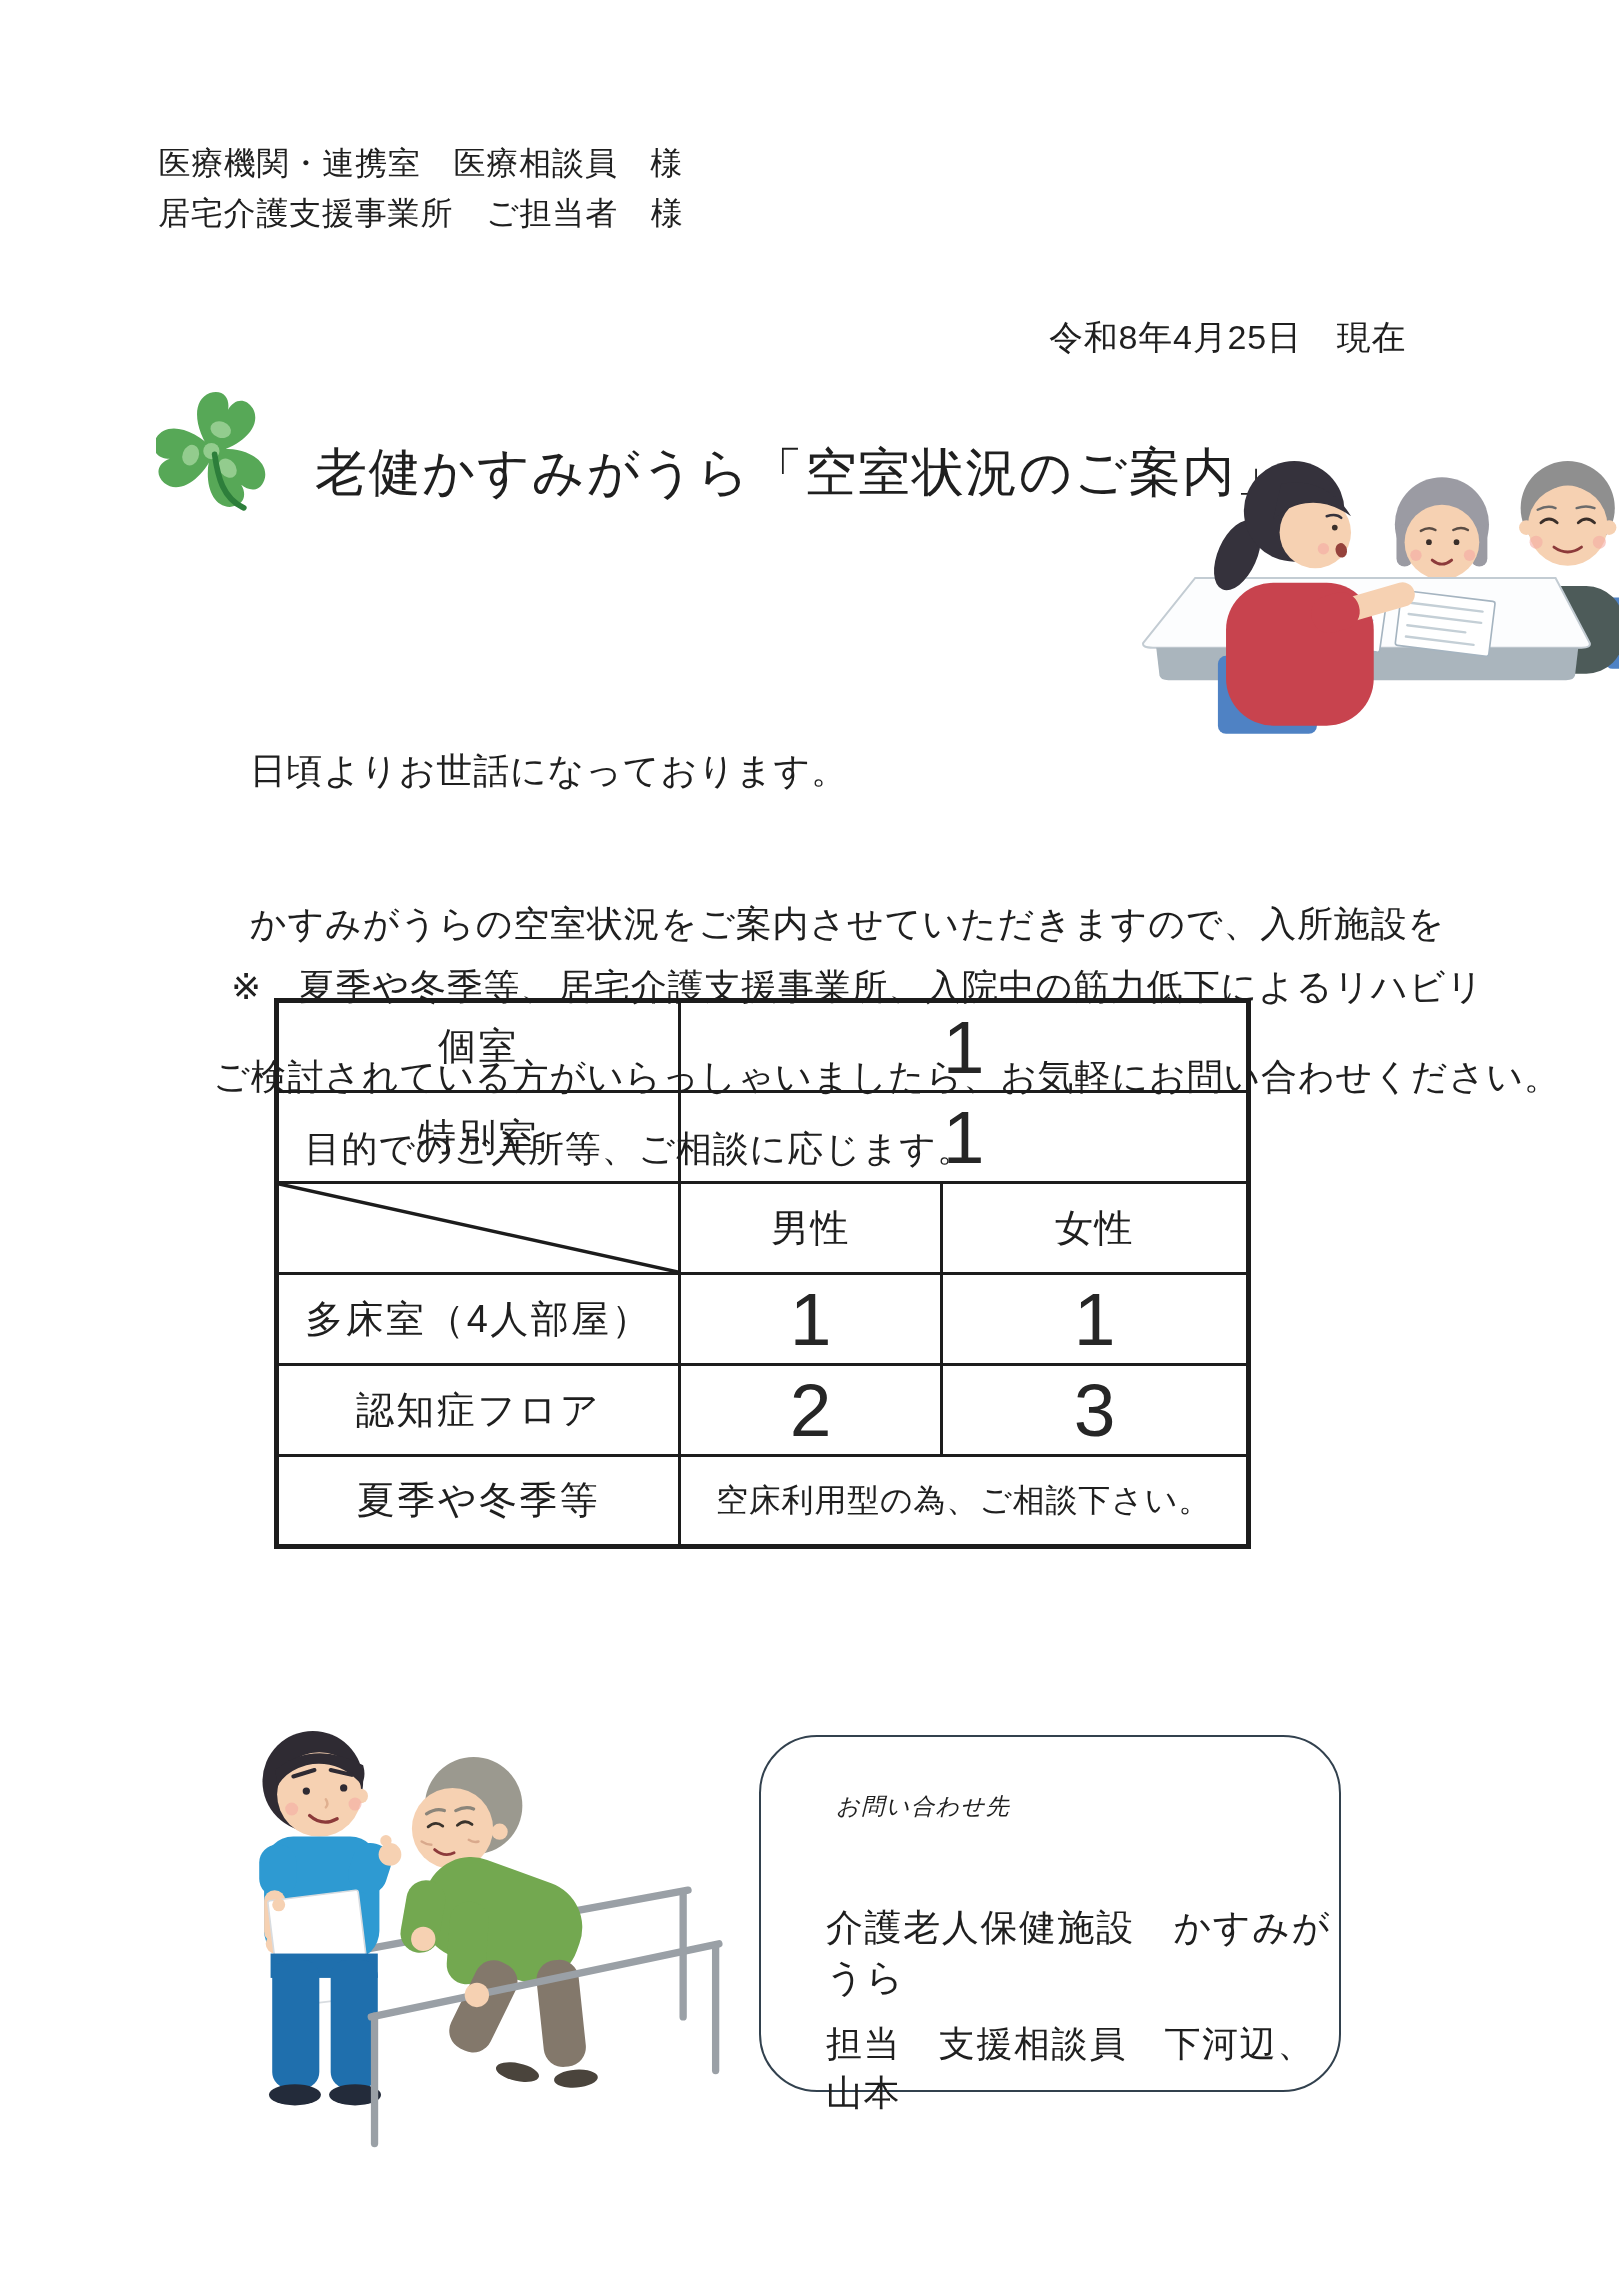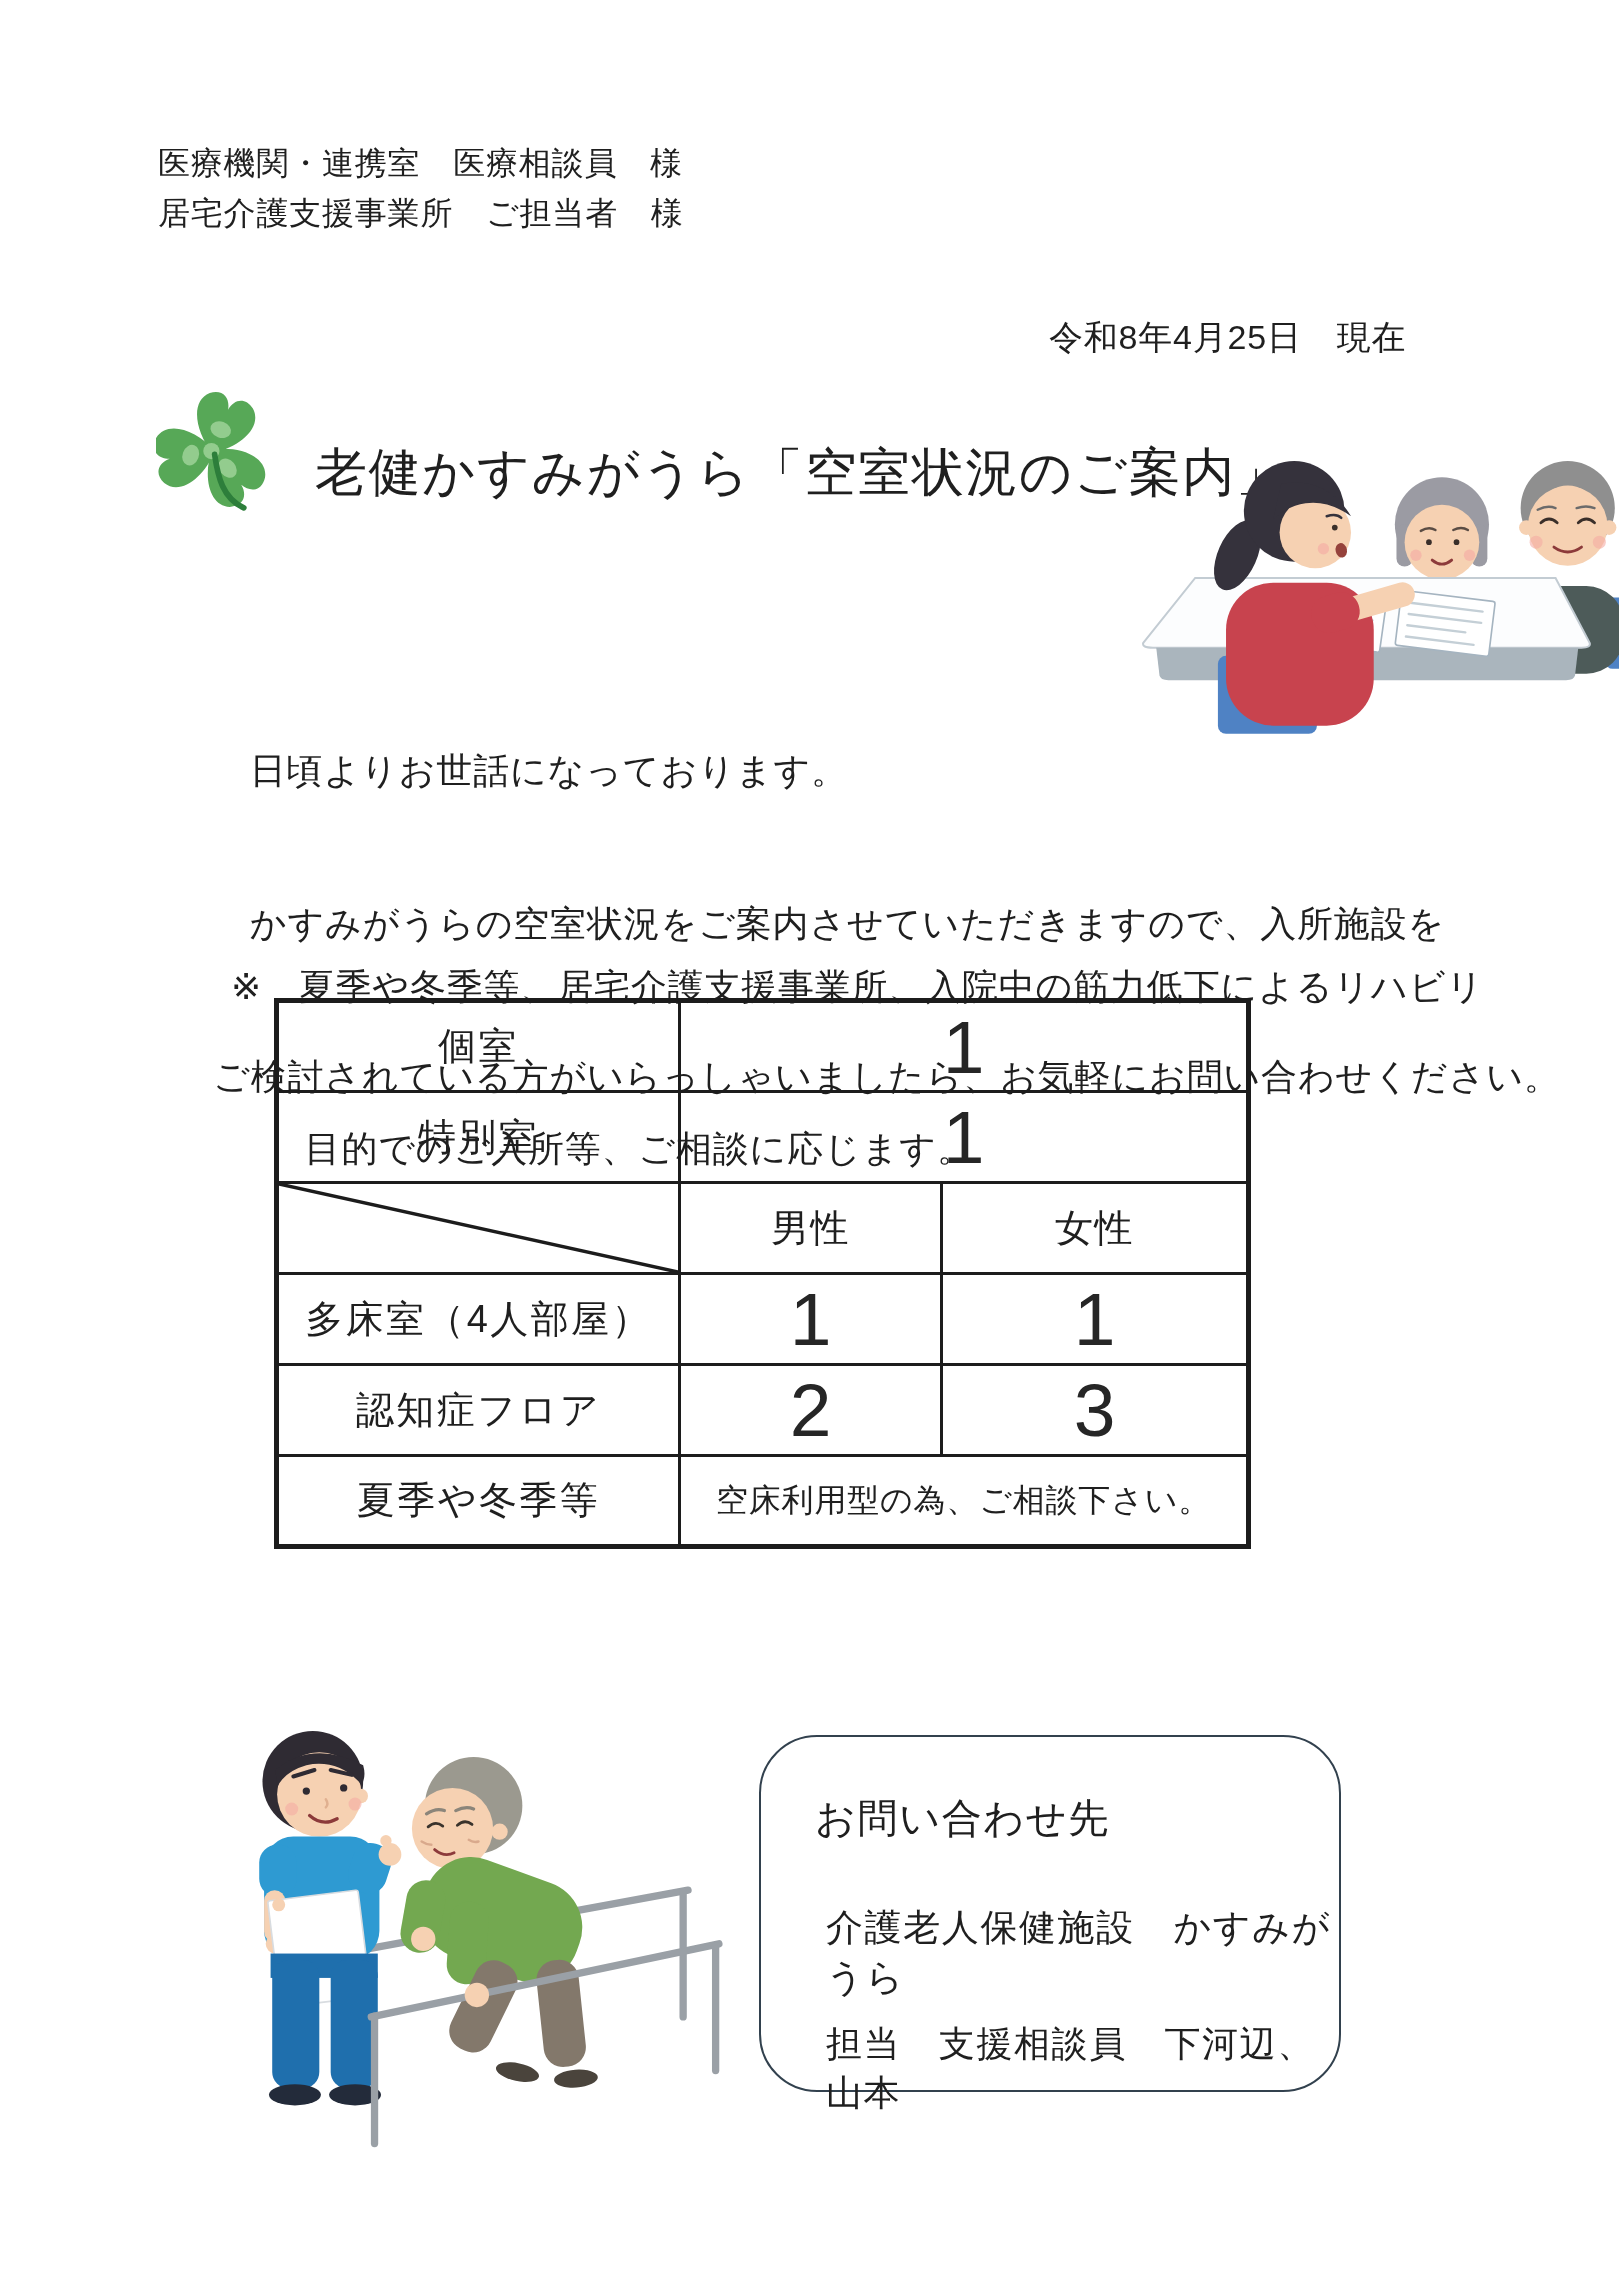--- a/index.html
+++ b/index.html
@@ -4,21 +4,21 @@
 <style>
   html,body{margin:0;padding:0;}
   body{
     width:1623px;height:2295px;position:relative;background:#ffffff;
     font-family:"Liberation Sans","DejaVu Sans",sans-serif;color:#1f1f1f;
     overflow:hidden;
   }
   .abs{position:absolute;}
 
   
-  .recipients{left:158px;top:138px;font-size:32px;line-height:50px;letter-spacing:0.8px;}
+  .recipients{left:158px;top:138px;font-size:32px;line-height:50px;letter-spacing:0.8px;text-align:center;}
 
   
   .date-note{left:1049px;top:315px;font-size:34px;letter-spacing:0.8px;}
 
   
   .clover{left:156px;top:383px;width:114px;height:150px;}
   .page-title{left:315px;top:438px;font-size:52px;letter-spacing:1.6px;font-weight:500;}
 
   
   .consult{left:1122px;top:388px;width:497px;height:349px;}
@@ -45,21 +45,21 @@
   td.diag svg{position:absolute;inset:0;width:100%;height:100%;display:block;}
 
   
   .rehab{left:191px;top:1692px;width:536px;height:463px;}
 
   
   .contact-box{
     left:759px;top:1735px;width:578px;height:353px;
     border:2.4px solid #32414e;border-radius:58px;background:#ffffff;
   }
-  .contact-heading{left:54px;top:54px;font-size:40px;letter-spacing:1.6px;}
+  .contact-heading{left:75px;top:54px;font-size:23px;letter-spacing:1.6px;font-style:italic;}
   .contact-facility{left:65px;top:166px;font-size:37px;letter-spacing:1.6px;}
   .contact-tel{left:65px;top:221px;font-size:38px;letter-spacing:1.6px;}
   .contact-staff{left:65px;top:283px;font-size:36px;letter-spacing:1.6px;}
 </style>
 </head>
 <body>
 
 <div class="abs recipients">
   <div>医療機関・連携室　医療相談員　様</div>
   <div>居宅介護支援事業所　ご担当者　様</div>

